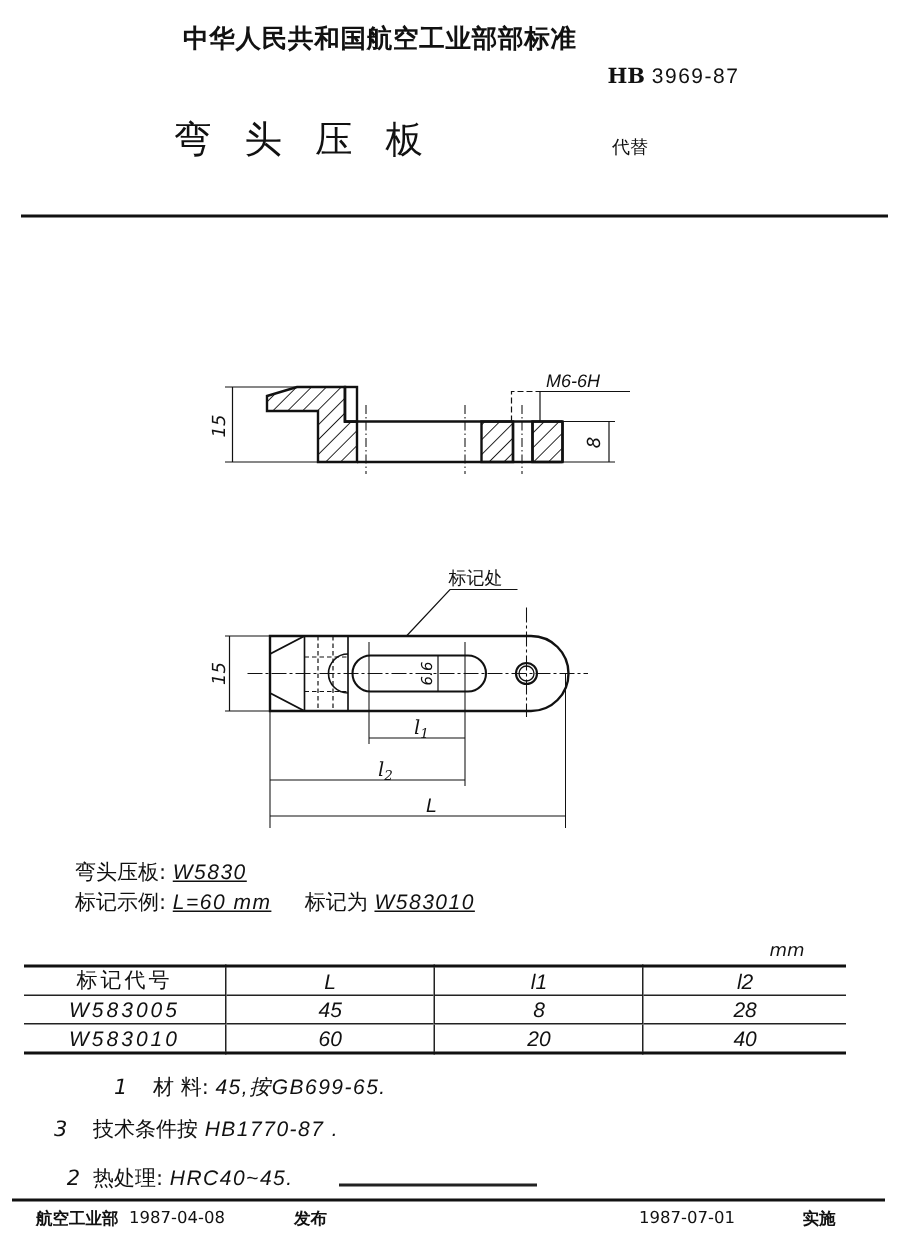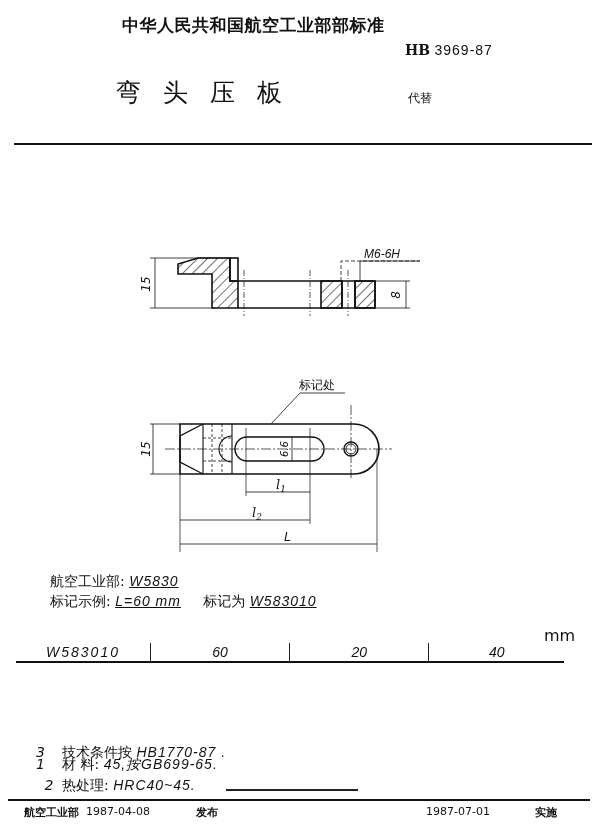--- a/index.html
+++ b/index.html
@@ -9,21 +9,21 @@
   .org { left:86px; top:14px; font-size:17px; font-weight:bold; letter-spacing:0.5px;margin-left:36px; }
   .stdno { left:405px; top:42px; font-size:14px; }
   .stdno .hb { font-weight:bold; font-family:"DejaVu Serif", serif; }
   .stdno .num { font-family:"Liberation Sans", sans-serif; letter-spacing:1px; }
   .title { left:116px; top:76px; font-size:25px; letter-spacing:22px; font-family:"DejaVu Serif", serif; }
   .replace { left:408px; top:90px; font-size:12px; font-weight:normal; }
   .rule-top { left:14px; top:143px; width:578px; height:2px; background:#111; }
   svg.drawing { position:absolute; left:0; top:0; }
   .info { left:50px; font-size:14px; font-family:"DejaVu Sans", sans-serif; }
   .info .it { font-style:italic; font-family:"Liberation Sans", sans-serif; letter-spacing:1px;text-decoration:underline; }
-  .unit { left:544px; top:626px; font-size:16px; }
+  .unit { left:513px; top:626px; font-size:12px; font-style:italic; }
   table.spec { position:absolute; left:16px; top:643px; width:548px; border-collapse:collapse;
                font-size:14px; }
   table.spec td { border-left:1px solid #222; height:18px; text-align:center; padding:0;
                   font-family:"Liberation Sans", sans-serif; font-style:italic; }
   table.spec td:first-child { border-left:none; width:134px; font-style:normal; letter-spacing:2px; }
   table.spec tr { border-bottom:1px solid #222; }
   table.spec tr.head { border-top:2px solid #111; }
   table.spec tr.last { border-bottom:2px solid #111; }
   table.spec td.code { font-style:italic; }
   .notes { left:36px; font-size:14px; }
@@ -129,44 +129,56 @@
   </g>
   <text x="299" y="389" font-size="12" fill="#111">标记处</text>
   <text x="150" y="449" font-size="12" font-style="italic" transform="rotate(-90 150 449)" text-anchor="middle" fill="#111">15</text>
   <text x="288" y="449" font-size="10" font-style="italic" transform="rotate(-90 288 449)" text-anchor="middle" fill="#111">6.6</text>
   <text x="276" y="489" font-size="13" font-style="italic" fill="#111" font-family="DejaVu Serif, serif">l<tspan font-size="9" dy="3">1</tspan></text>
   <text x="252" y="517" font-size="13" font-style="italic" fill="#111" font-family="DejaVu Serif, serif">l<tspan font-size="9" dy="3">2</tspan></text>
   <text x="284" y="541" font-size="13" font-style="italic" fill="#111" font-family="Liberation Sans, sans-serif">L</text>
 </svg>
 
 <div class="abs info" style="top:573px;">
-  <span>航空工业部:</span>
+  <span>弯头压板:</span>
   <span class="it">W5830</span>
 </div>
 <div class="abs info" style="top:593px;">
   <span>标记示例:</span>
   <span class="it">L=60 mm</span>
   &nbsp;&nbsp;&nbsp;
   <span>标记为</span>
   <span class="it">W583010</span>
 </div>
 
 <div class="abs unit">mm</div>
 <table class="spec">
   <tbody>
+      <tr class="head">
+    <td>标记代号</td>
+    <td>L</td>
+    <td>l1</td>
+    <td>l2</td>
+  </tr>
+  <tr>
+    <td class="code">W583005</td>
+    <td>45</td>
+    <td>8</td>
+    <td>28</td>
+  </tr>
   <tr class="last">
     <td class="code">W583010</td>
     <td>60</td>
     <td>20</td>
     <td>40</td>
   </tr>
 </tbody>
   </table>
 
-<div class="abs notes" style="top:756px;">
+<div class="abs notes" style="top:716px;margin-left:40px;">
   <span class="n">1</span><span>材  料:</span>
   <span class="v">45,按GB699-65.</span>
 </div>
 <div class="abs notes" style="top:777px;text-align:center;">
   <span class="n">2</span><span>热处理:</span>
   <span class="v">HRC40~45.</span>
 </div>
 <div class="abs notes" style="top:744px;">
   <span class="n">3</span><span>技术条件按</span>
   <span class="v">HB1770-87 .</span>

